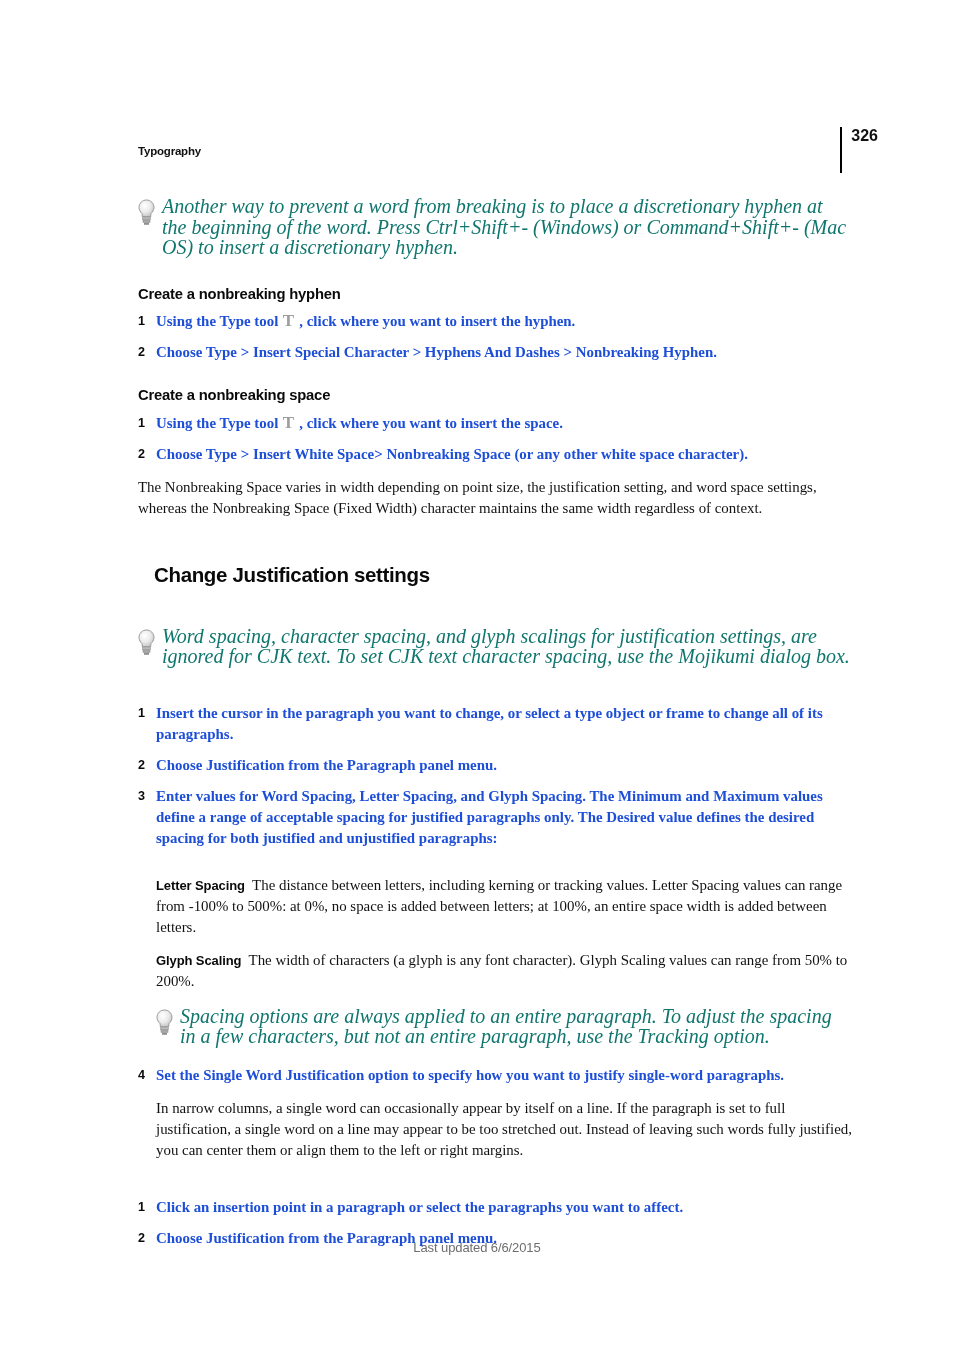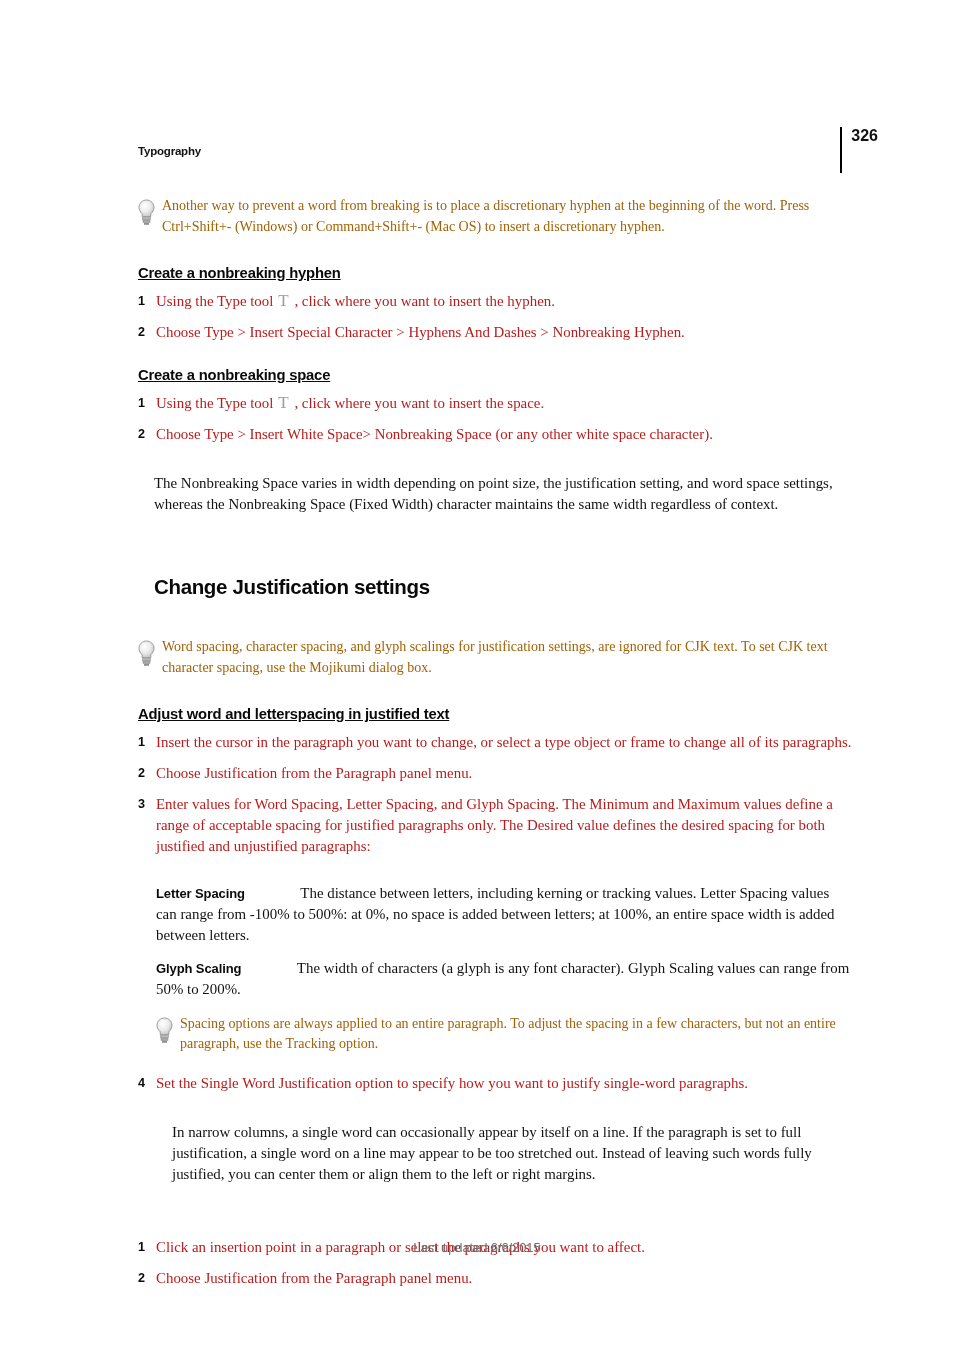--- a/index.html
+++ b/index.html
@@ -86,23 +86,24 @@
   }
   .tip-icon {
     position: absolute;
     left: 0;
     top: 3px;
     width: 17px;
     height: 27px;
   }
   .tip-text {
     font-family: "Liberation Serif", serif;
-    font-size: 14px;
+    font-style: italic;
+    font-size: 20px;
     line-height: 20.5px;
-    color: #a16207;
+    color: #0f766e;
     display: block;
   }
 
   
   .h1 {
     font-family: "Liberation Sans", sans-serif;
     font-weight: bold;
     font-size: 20.5px;
     letter-spacing: -0.35px;
     color: #0a0a0a;
@@ -112,30 +113,29 @@
   }
   .h2 {
     font-family: "Liberation Sans", sans-serif;
     font-weight: bold;
     font-size: 14.8px;
     letter-spacing: -0.2px;
     color: #0a0a0a;
     margin: 0;
     padding: 0;
     line-height: 1.2;
-    text-decoration: underline;
   }
 
   
   .para {
     font-family: "Liberation Serif", serif;
     font-size: 14.9px;
     line-height: 21px;
     color: #121212;
-    margin: 16px;
+    margin: 0;
   }
 
   
   .step {
     position: relative;
     padding-left: 18px;
     margin: 0;
   }
   .step-num {
     position: absolute;
@@ -144,22 +144,23 @@
     font-family: "Liberation Sans", sans-serif;
     font-weight: bold;
     font-size: 12.6px;
     color: #0a0a0a;
     line-height: 21px;
   }
   .step-text {
     font-family: "Liberation Serif", serif;
     font-size: 14.9px;
     line-height: 21px;
-    color: #b91c1c;
+    color: #1d4ed8;
     display: block;
+    font-weight: bold;
   }
   .substep {
     padding-left: 18px;
     margin: 0;
   }
 
   .term {
     font-family: "Liberation Sans", sans-serif;
     font-weight: bold;
     font-size: 13px;
@@ -288,21 +289,20 @@
           <rect x="4.6" y="18.1" width="7.8" height="2.6" fill="#b8b8b8" stroke="#9a9a9a" stroke-width="0.6"></rect>
           <rect x="5.0" y="21.0" width="7.0" height="2.4" fill="#a8a8a8" stroke="#909090" stroke-width="0.6"></rect>
           <rect x="6.0" y="23.7" width="5.0" height="2.1" fill="#8f8f8f"></rect>
         </svg>
       </span>
       <span class="tip-text">Word spacing, character spacing, and glyph scalings for justification settings, are ignored for CJK text. To set CJK text character spacing, use the Mojikumi dialog box.</span>
     </div>
 
     <div class="sp-24"></div>
 
-    <h2 class="h2">Adjust word and letterspacing in justified text</h2>
 
     <div class="sp-8"></div>
 
     <div class="step">
       <span class="step-num">1</span>
       <span class="step-text">Insert the cursor in the paragraph you want to change, or select a type object or frame to change all of its paragraphs.</span>
     </div>
 
     <div class="sp-10"></div>
 

